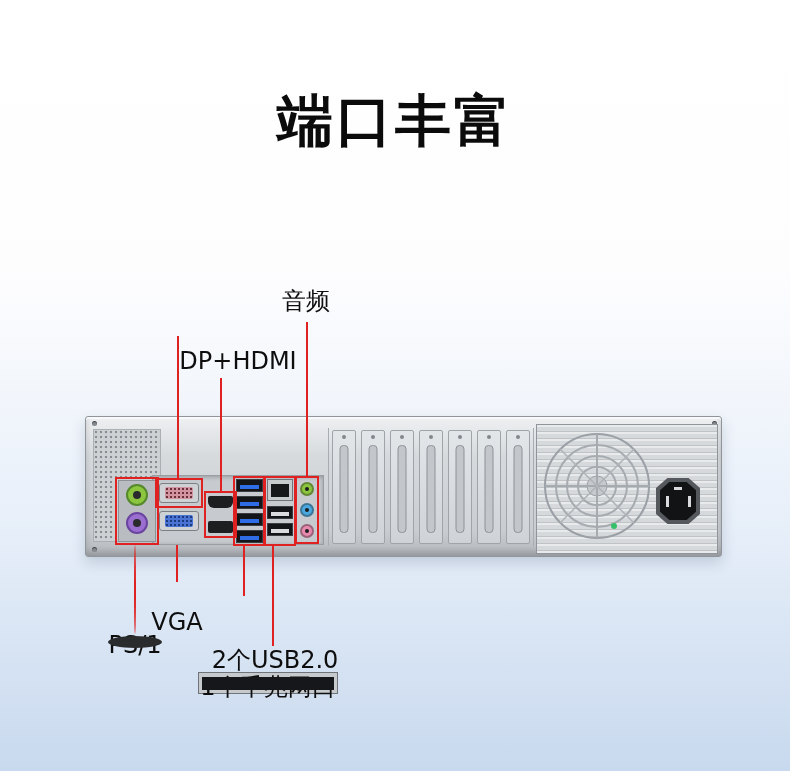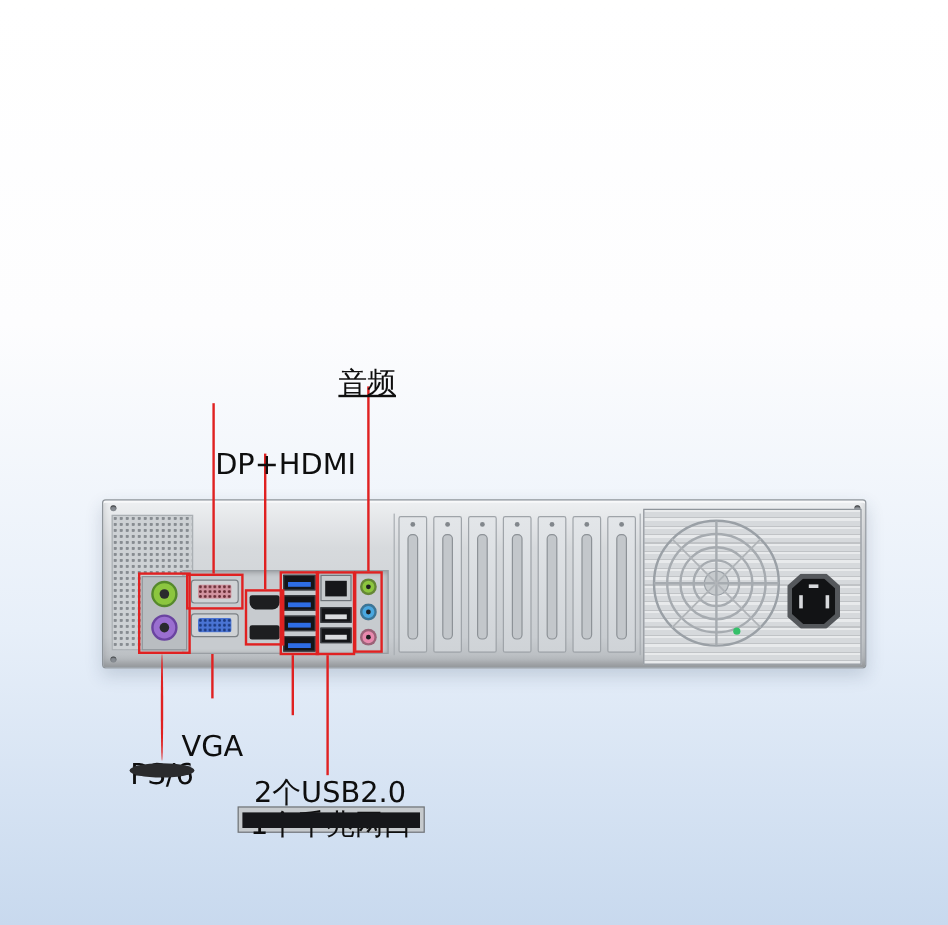--- a/index.html
+++ b/index.html
@@ -102,33 +102,34 @@
   .vline.com{left:177px;top:336px;height:142px;}
   .vline.aud{left:306px;top:322px;height:154px;}
   .vline.dph{left:220px;top:378px;height:113px;}
   .vline.vga{left:176px;top:545px;height:37px;}
   .vline.u3{left:243px;top:546px;height:50px;}
   .vline.ps2{left:134px;top:545px;height:89px;}
   .vline.u2{left:272px;top:546px;height:100px;}
 
   .lbl{position:absolute;font-size:24px;color:#0e0e0e;text-align:center;line-height:28px;}
   .lbl.com{left:118px;top:305px;width:120px;}
-  .lbl.aud{left:276px;top:305px;width:60px;text-decoration:underline;}
-  .lbl.dph{left:178px;top:347px;width:120px;margin-top:26px;}
+  .lbl.aud{left:276px;top:287px;width:60px;}
+  .lbl.dph{left:178px;top:347px;width:120px;}
   .lbl.vga{left:145px;top:608px;width:64px;}
   .lbl.u3{left:182px;top:591px;width:110px;}
   .lbl.ps2{left:103px;top:631px;width:64px;}
   .lbl.u2{left:205px;top:646px;width:140px;}
-  .lbl.lan{left:198px;top:672px;width:156px;}
+  .lbl.lan{left:198px;top:672px;width:140px;}
 </style>
 </head>
 <body>
 
 <div class="page">
 
+  <h1 class="title">端口丰富</h1>
 
   <div class="chassis"></div>
   <div class="seam s1"></div>
   <div class="seam s2"></div>
   <div class="screw" style="left:92px;top:421px;"></div>
   <div class="screw" style="left:712px;top:421px;"></div>
   <div class="screw" style="left:92px;top:547px;"></div>
   <div class="screw" style="left:712px;top:547px;"></div>
 
   <div class="vent"></div>
@@ -203,17 +204,17 @@
   <div class="vline aud"></div>
   <div class="vline dph"></div>
   <div class="vline vga"></div>
   <div class="vline u3"></div>
   <div class="vline ps2"></div>
   <div class="vline u2"></div>
 
   <div class="lbl aud">音频</div>
   <div class="lbl dph">DP+HDMI</div>
   <div class="lbl vga">VGA</div>
-  <div class="lbl ps2">PS/6</div>
+  <div class="lbl ps2">PS/1</div>
   <div class="lbl u2">2个USB2.0</div>
   <div class="lbl lan">1个千兆网口</div>
 
 </div>
 
 </body></html>

